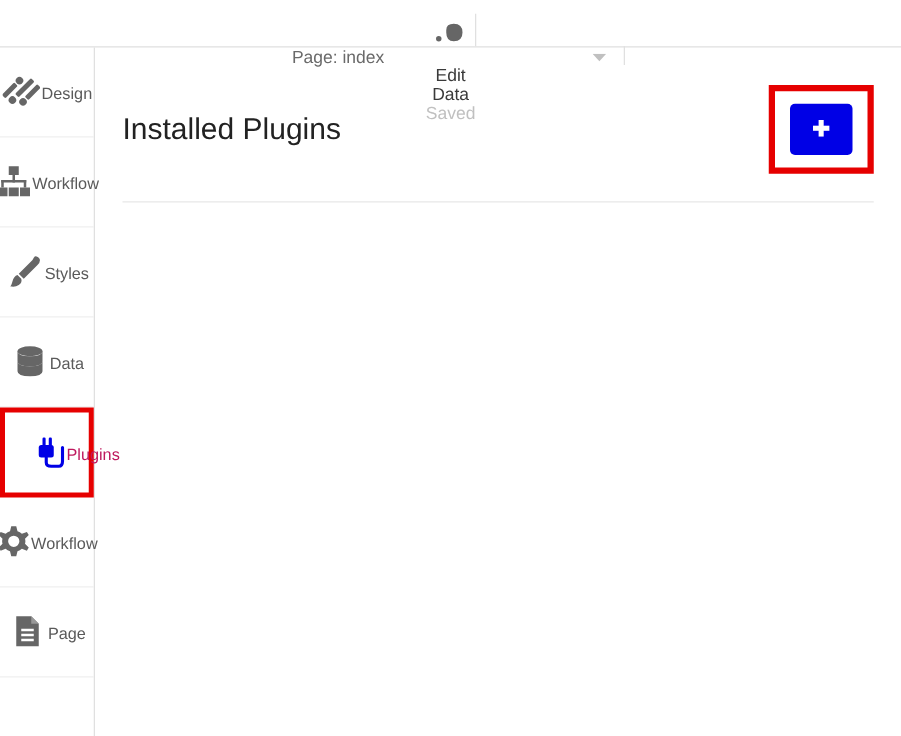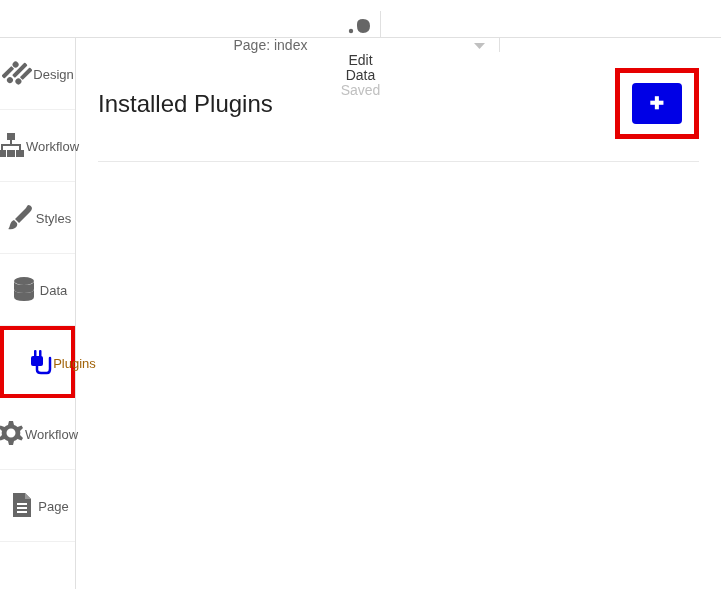--- a/index.html
+++ b/index.html
@@ -81,21 +81,21 @@
       align-items: center;
       justify-content: center;
       padding: 10px 0 8px 0;
       cursor: pointer;
       color: #5a5a5a;
       border-bottom: 1px solid #f0f0f0;
       position: relative;
       height: 72px;
     }
     .sidebar-item.active {
-      color: #a16207;
+      color: #be185d;
       padding-left: 44px;
     }
     .sidebar-item.highlighted {
       border: 4px solid #e60000;
     }
     .sidebar-icon {
       width: 32px;
       height: 32px;
       display: flex;
       align-items: center;

